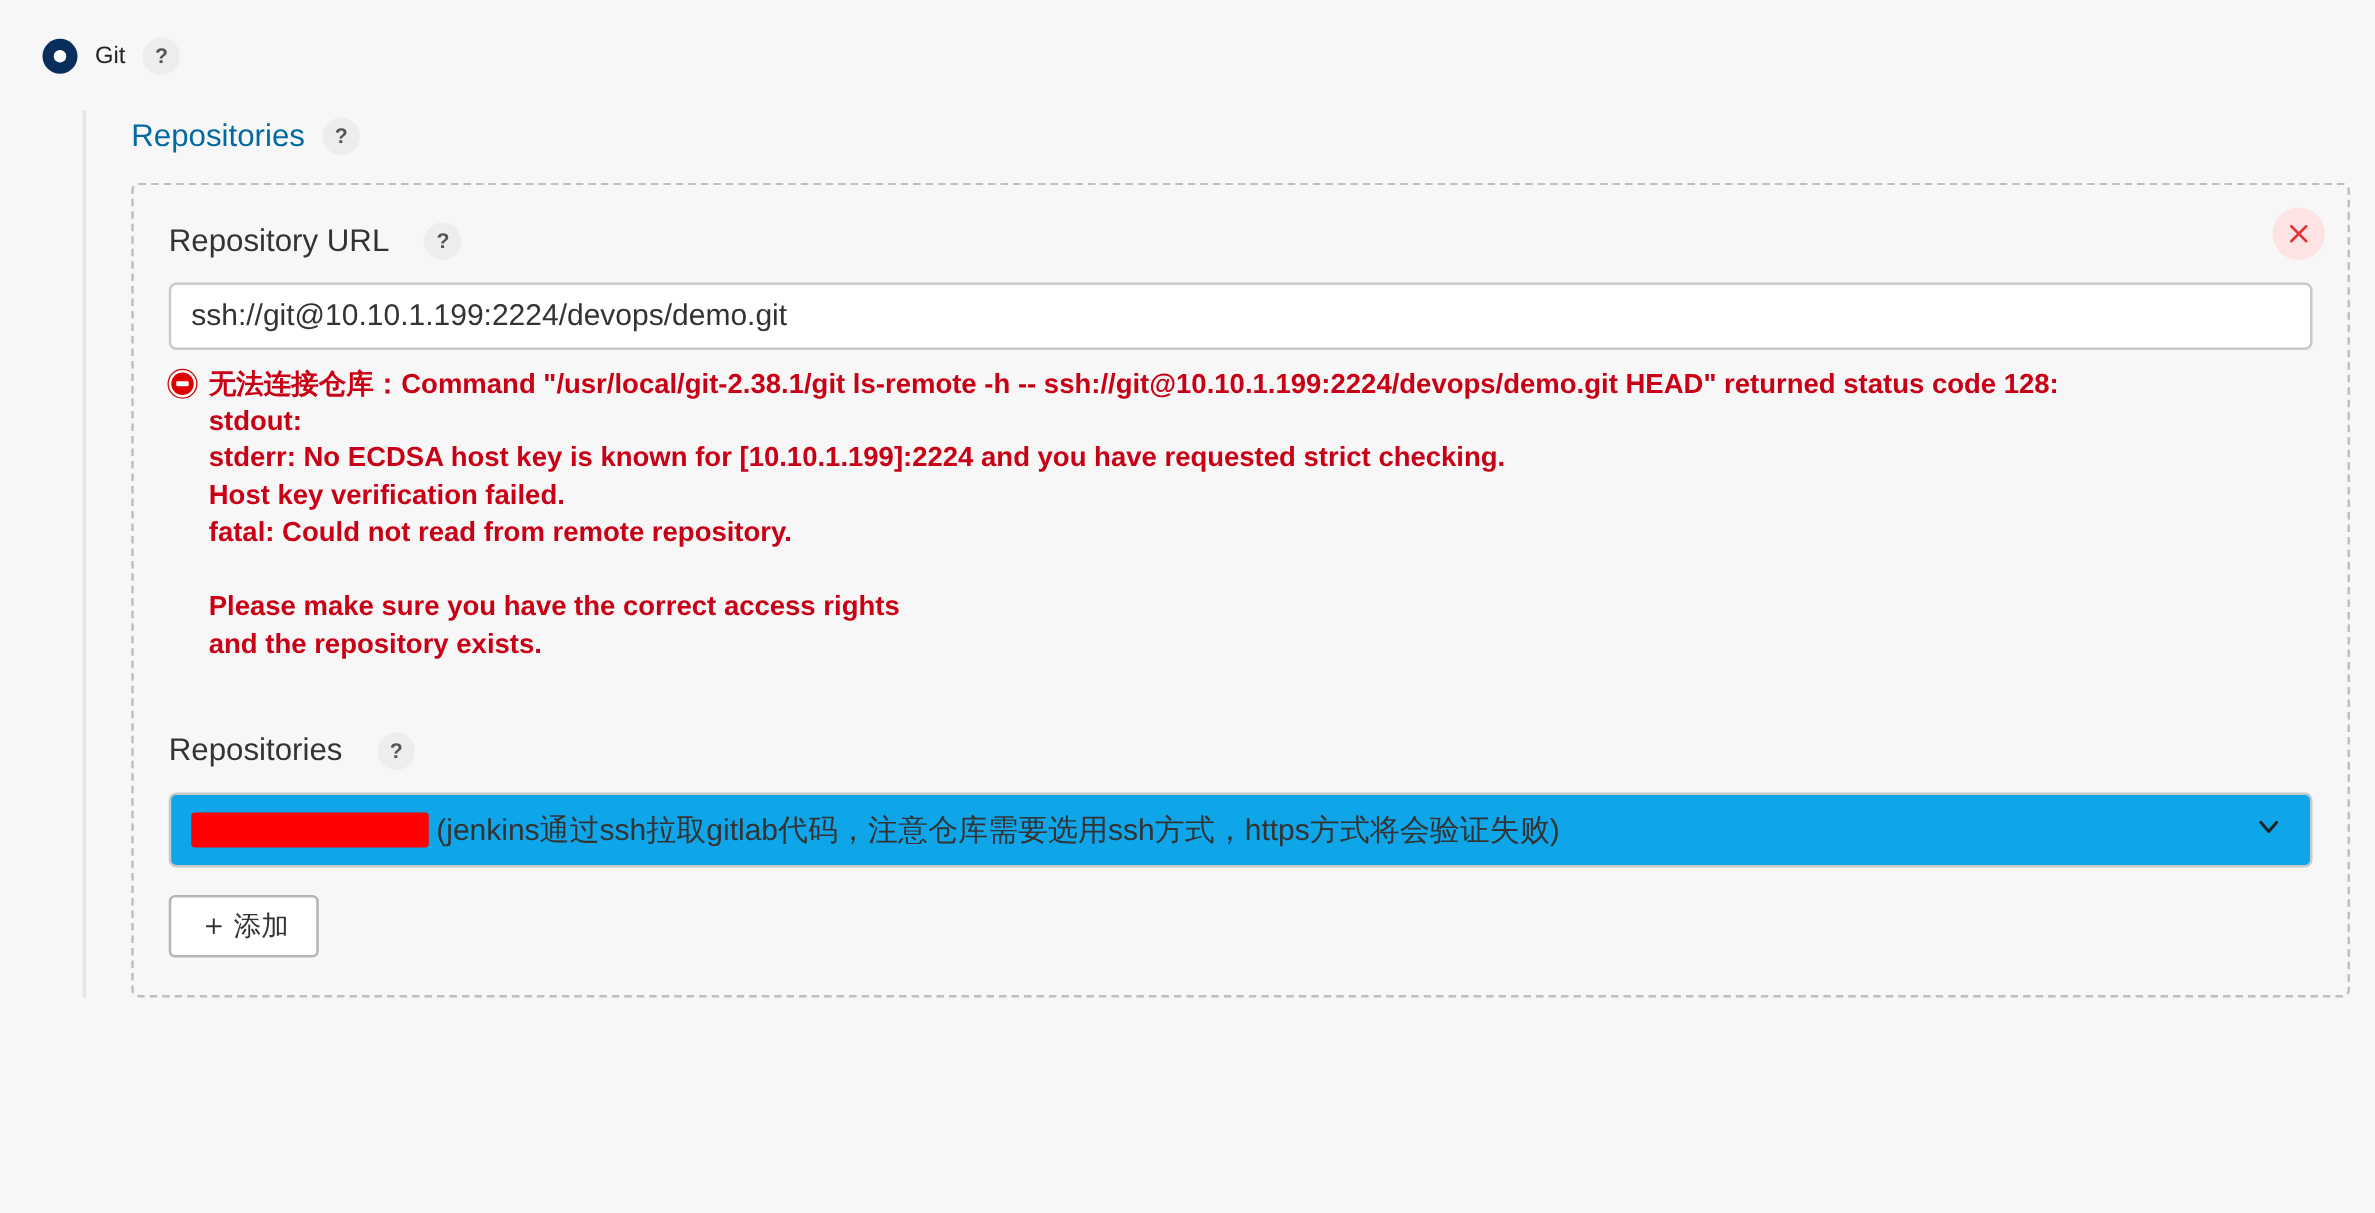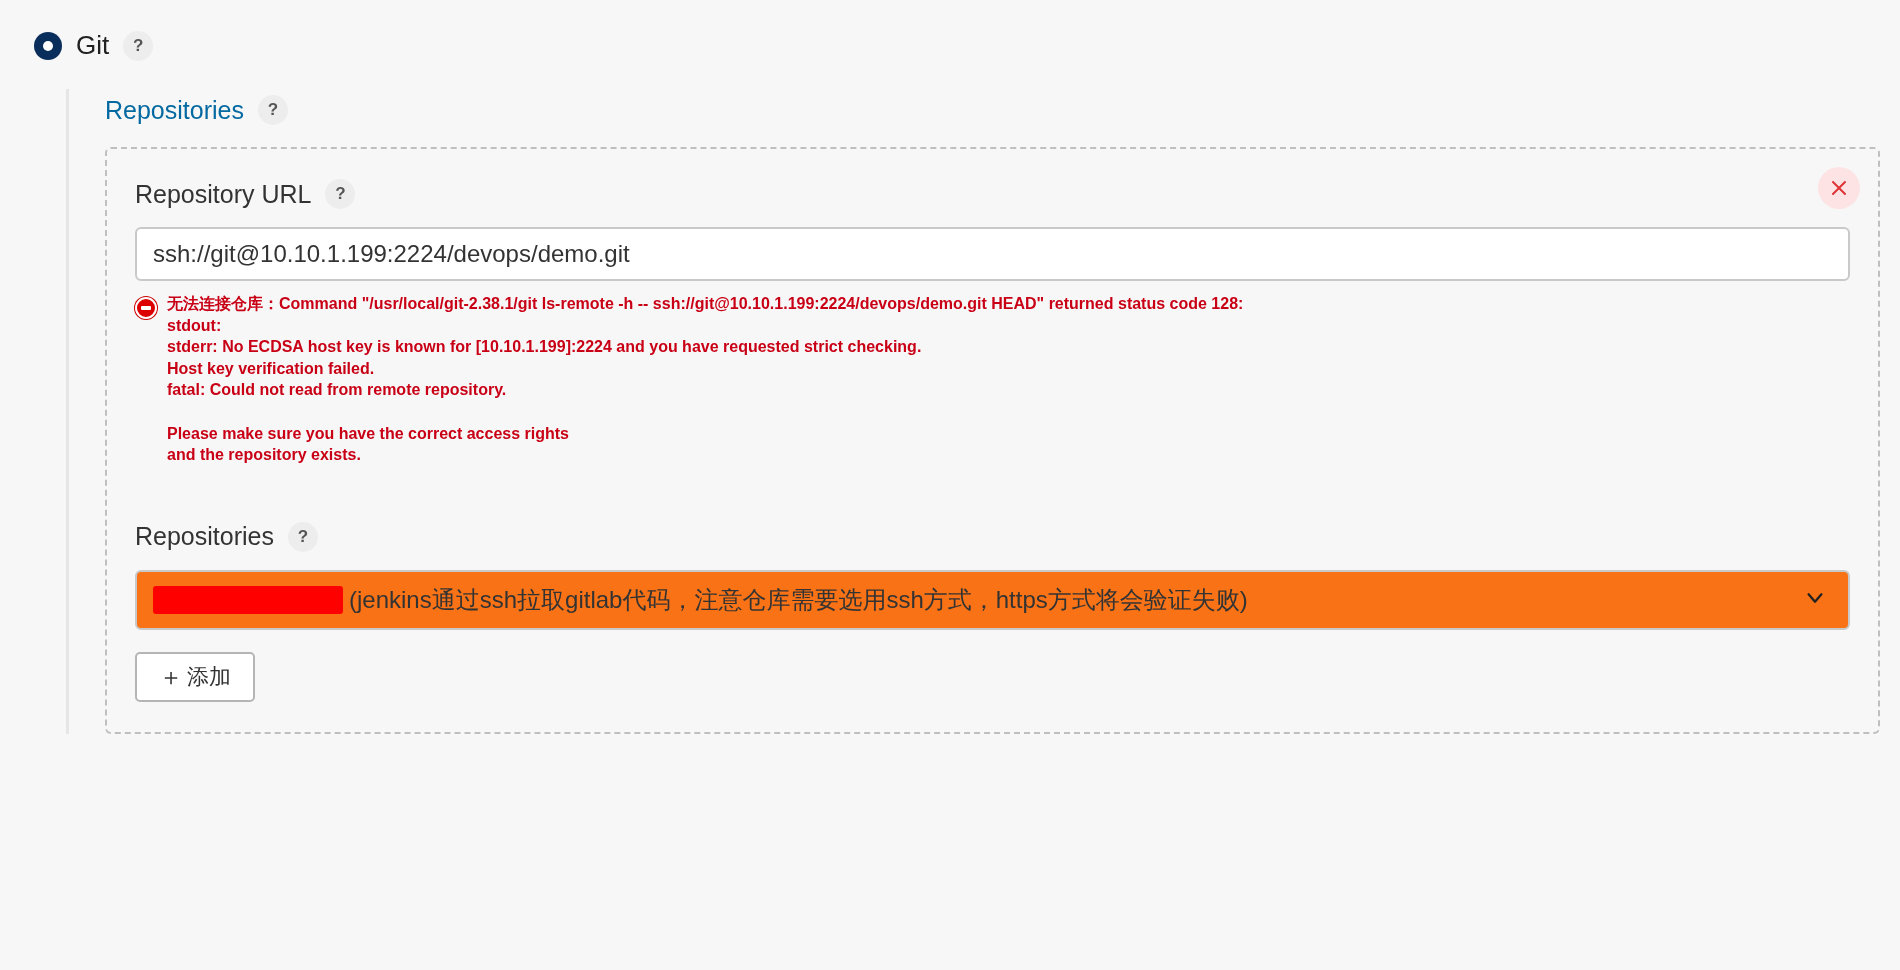--- a/index.html
+++ b/index.html
@@ -28,21 +28,21 @@
     justify-content: center;
     flex-shrink: 0;
   }
   .radio-inner {
     width: 10px;
     height: 10px;
     border-radius: 50%;
     background: #fff;
   }
   .option-label {
-    font-size: 26px;
+    font-size: 19px;
     font-weight: 400;
     color: #222;
   }
   .help-circle {
     width: 30px;
     height: 30px;
     border-radius: 50%;
     background: #ededed;
     display: flex;
     align-items: center;
@@ -86,21 +86,21 @@
     background: #fde3e3;
     display: flex;
     align-items: center;
     justify-content: center;
     cursor: pointer;
   }
   .close-pill svg { width: 16px; height: 16px; }
   .field-label-row {
     display: flex;
     align-items: center;
-    gap: 14px;
+    gap: 28px;
     margin-bottom: 18px;
   }
   .field-label {
     font-size: 25px;
     color: #333;
   }
   .text-input {
     width: 100%;
     height: 54px;
     border: 2px solid #c9c9c9;
@@ -133,35 +133,35 @@
     content: "";
     position: absolute;
     left: 4px; right: 4px; top: 50%;
     height: 4px;
     background: #fff;
     transform: translateY(-50%);
     border-radius: 1px;
   }
   .error-text {
     color: #c90015;
-    font-size: 16px;
+    font-size: 22px;
     font-weight: 700;
     line-height: 1.35;
     white-space: pre-line;
   }
   .credentials-block {
     margin-top: 56px;
   }
   .select-wrap {
     position: relative;
     width: 100%;
     height: 60px;
     border: 2px solid #c9c9c9;
     border-radius: 6px;
-    background: #f97316;
+    background: #0ea5e9;
     display: flex;
     align-items: center;
     padding: 0 56px 0 16px;
     cursor: pointer;
   }
   .redact {
     display: inline-block;
     width: 190px;
     height: 28px;
     background: #ff0000;

